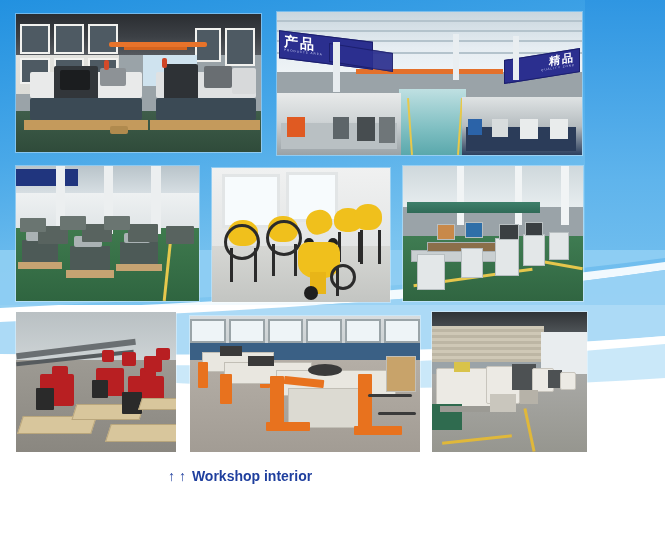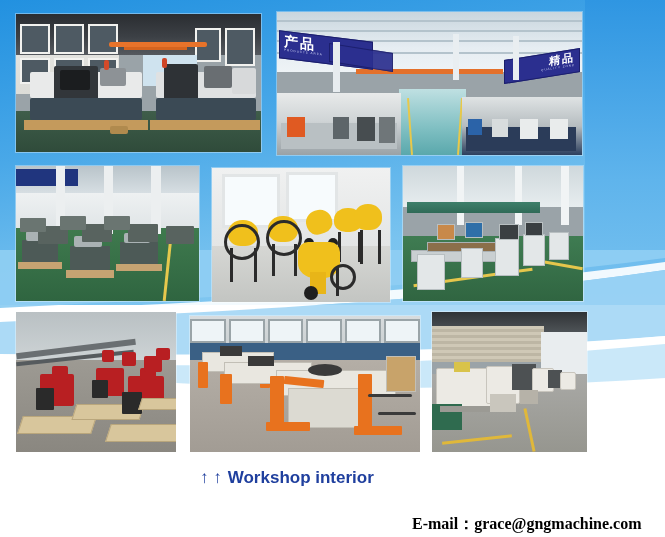--- a/index.html
+++ b/index.html
@@ -416,19 +416,18 @@
       <div class="dark" style="left:116px;top:58px;width:14px;height:18px;"></div>
       <div class="mach" style="left:128px;top:60px;width:14px;height:16px;"></div>
       <div class="dark" style="left:22px;top:50px;width:16px;height:10px;background:#d9c34a;"></div>
       <div class="green" style="left:0;top:92px;width:30px;height:26px;"></div>
       <div class="dark" style="left:8px;top:94px;width:62px;height:6px;background:#9b9a94;"></div>
       <div class="dark" style="left:58px;top:82px;width:26px;height:18px;background:#c9c6bd;"></div>
       <div class="dark" style="left:88px;top:78px;width:18px;height:14px;background:#b6b2a8;"></div>
     </div>
   </div>
 
-  <div class="caption" style="left:200px;top:468px;font-size:17px;">
+  <div class="caption" style="left:168px;top:468px;font-size:14px;">
     <span class="arrow">↑ ↑</span><span>Workshop interior</span>
   </div>
 
-  <div class="email" style="left:412px;top:514px;font-size:16px;">E-mail：grace@gngmachine.com</div>
 
 </div>
 
 </body></html>

